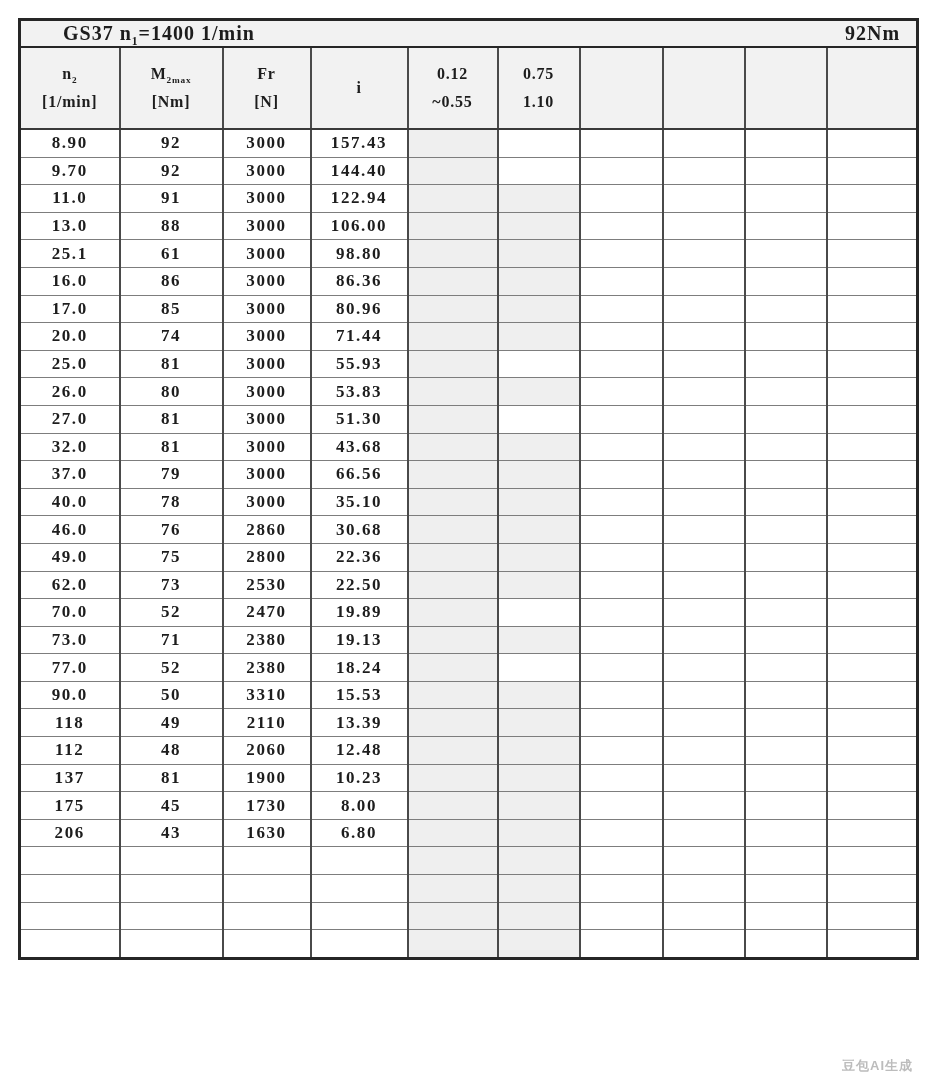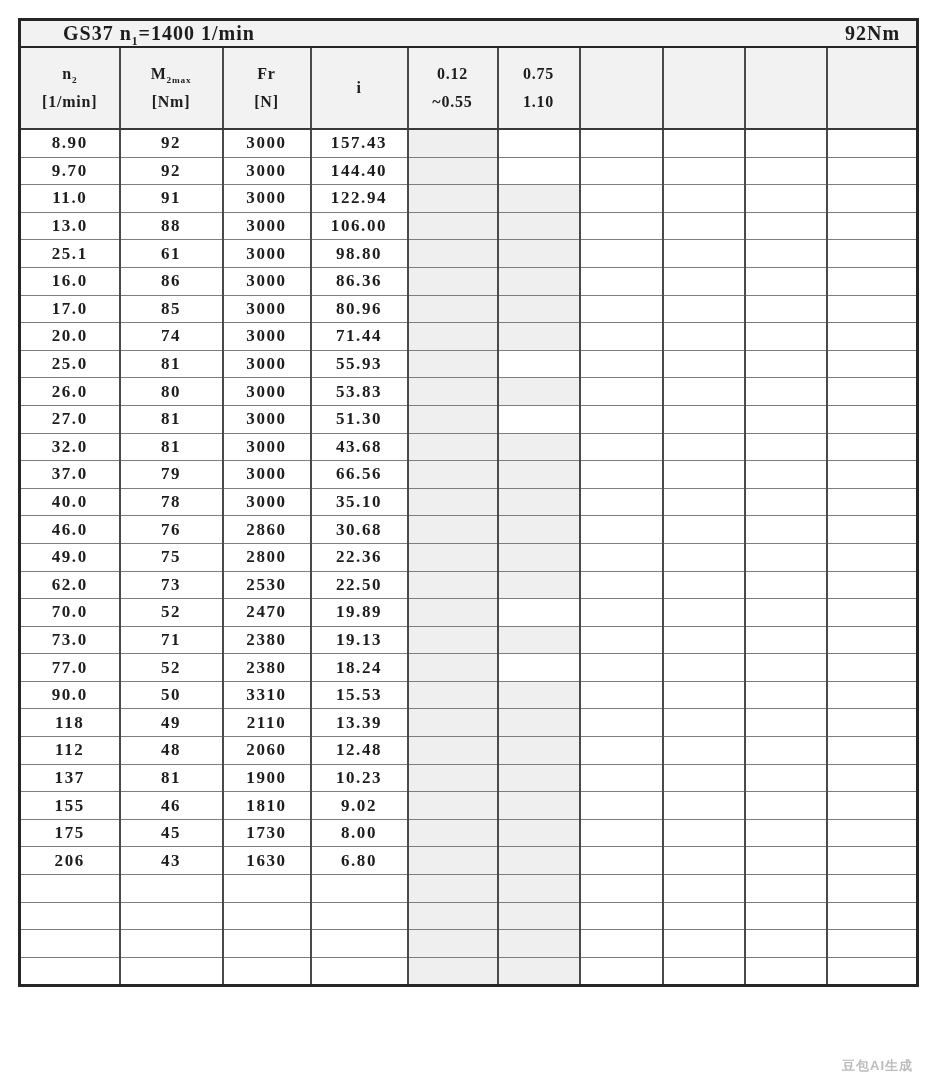--- a/index.html
+++ b/index.html
@@ -407,32 +407,20 @@
           <td>1900</td>
           <td>10.23</td>
           <td class="shaded"></td>
           <td class="shaded"></td>
           <td></td>
           <td></td>
           <td></td>
           <td></td>
         </tr>
         <tr>
-          <td>155</td>
-          <td>46</td>
-          <td>1810</td>
-          <td>9.02</td>
-          <td class="shaded"></td>
-          <td class="shaded"></td>
-          <td></td>
-          <td></td>
-          <td></td>
-          <td></td>
-        </tr>
-        <tr>
           <td>175</td>
           <td>45</td>
           <td>1730</td>
           <td>8.00</td>
           <td class="shaded"></td>
           <td class="shaded"></td>
           <td></td>
           <td></td>
           <td></td>
           <td></td>

